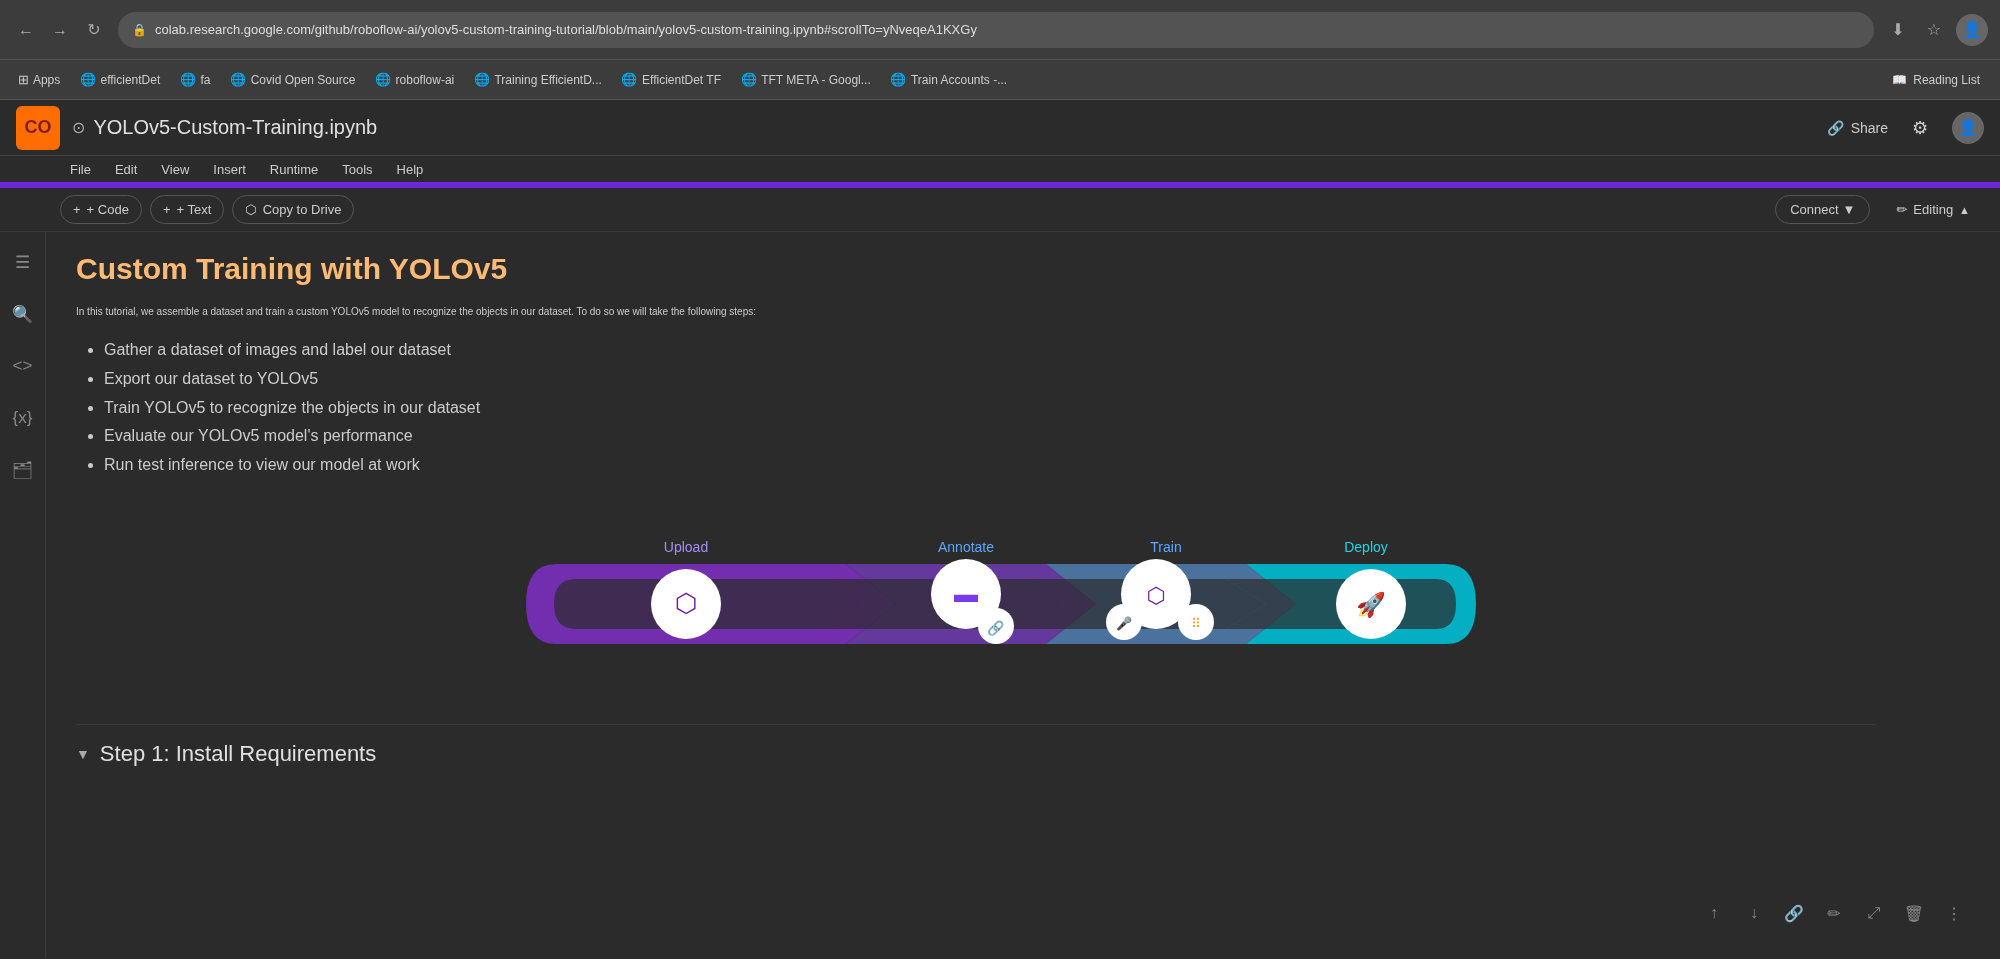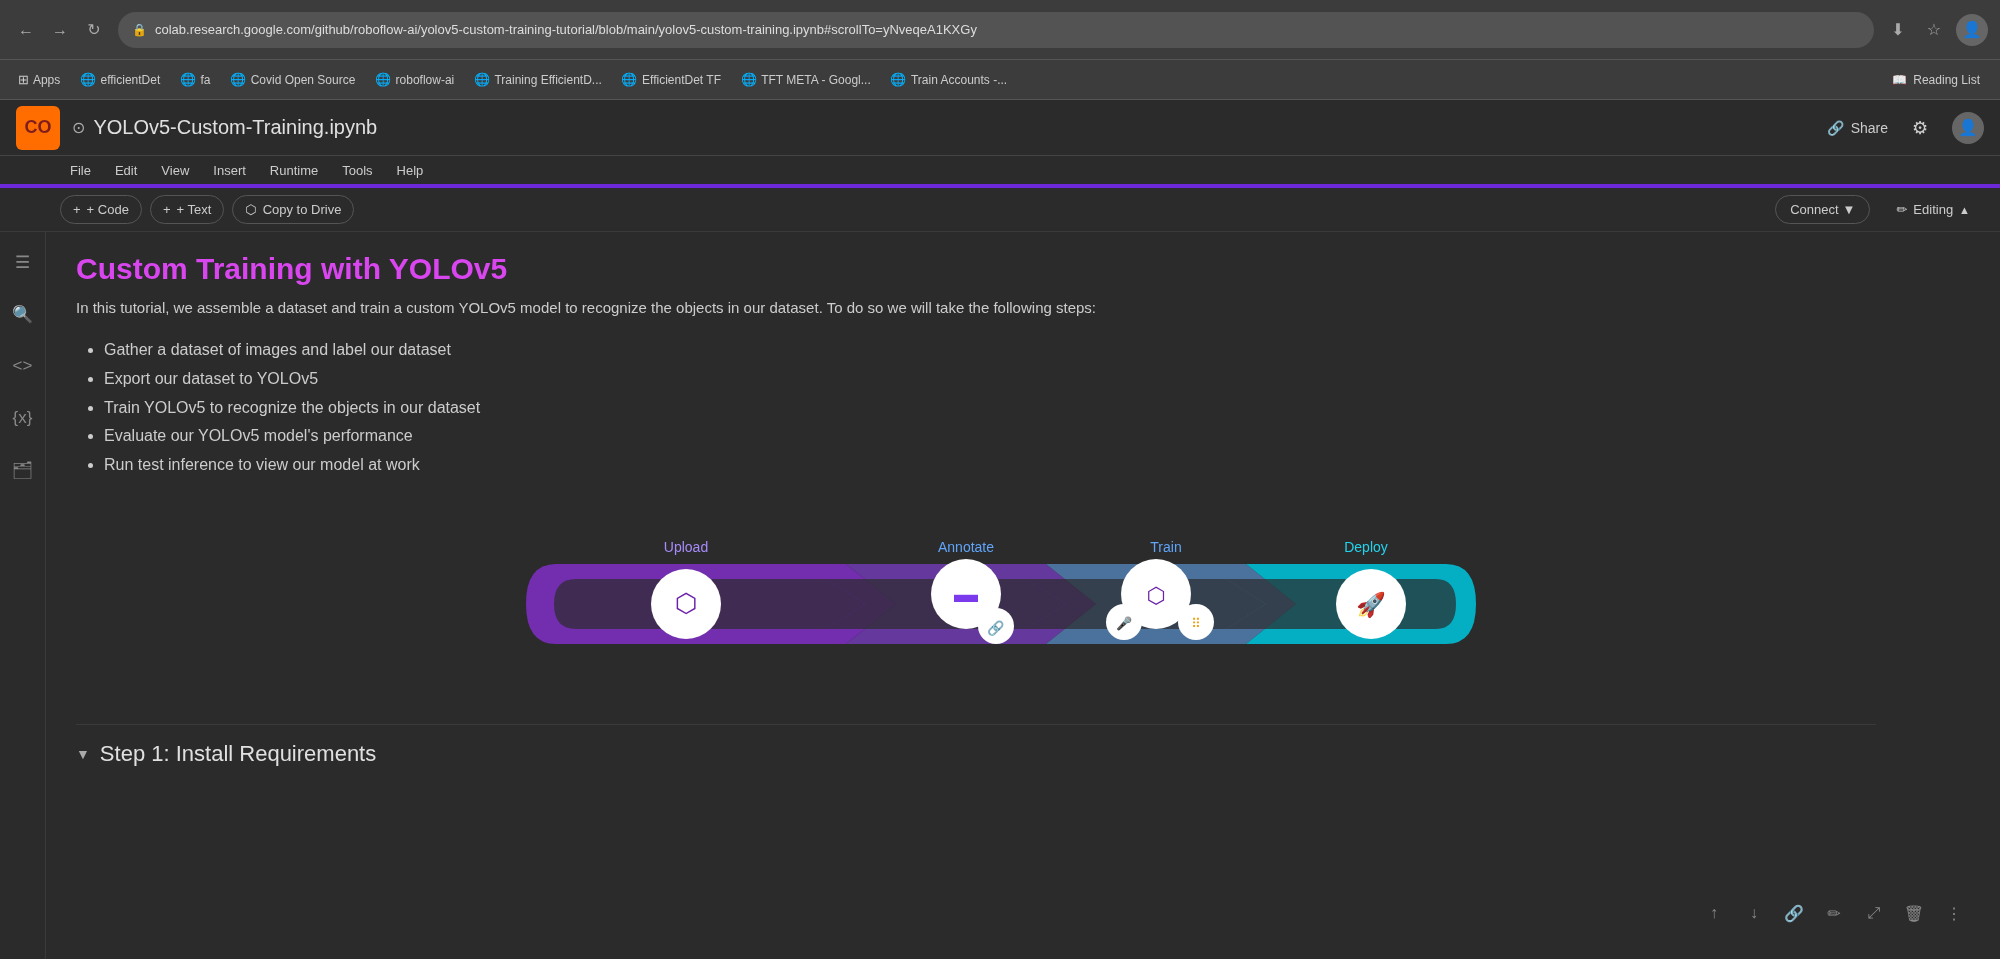--- a/index.html
+++ b/index.html
@@ -146,21 +146,21 @@
     }
 
     
     .menu-bar {
       background: #2b2b2b;
       height: 32px;
       display: flex;
       align-items: center;
       padding: 0 16px 0 60px;
       gap: 4px;
-      border-bottom: 4px solid #6d28d9;
+      border-bottom: 6px solid #6d28d9;
     }
     .menu-item {
       padding: 4px 10px;
       font-size: 13px;
       color: #ccc;
       cursor: pointer;
       border-radius: 4px;
     }
 
     
@@ -244,25 +244,25 @@
       padding: 20px 40px 20px 30px;
     }
 
     
     .cell-content {
       max-width: 1800px;
     }
     .main-title {
       font-size: 30px;
       font-weight: 600;
-      color: #d946ef;
-      margin-bottom: 10px;
+      color: #fdba74;
+      margin-bottom: 18px;
     }
     .description {
-      font-size: 15px;
+      font-size: 10px;
       color: #ccc;
       line-height: 1.6;
       margin-bottom: 16px;
     }
     .bullet-list {
       list-style: disc;
       padding-left: 28px;
       margin-bottom: 24px;
     }
     .bullet-list li {

